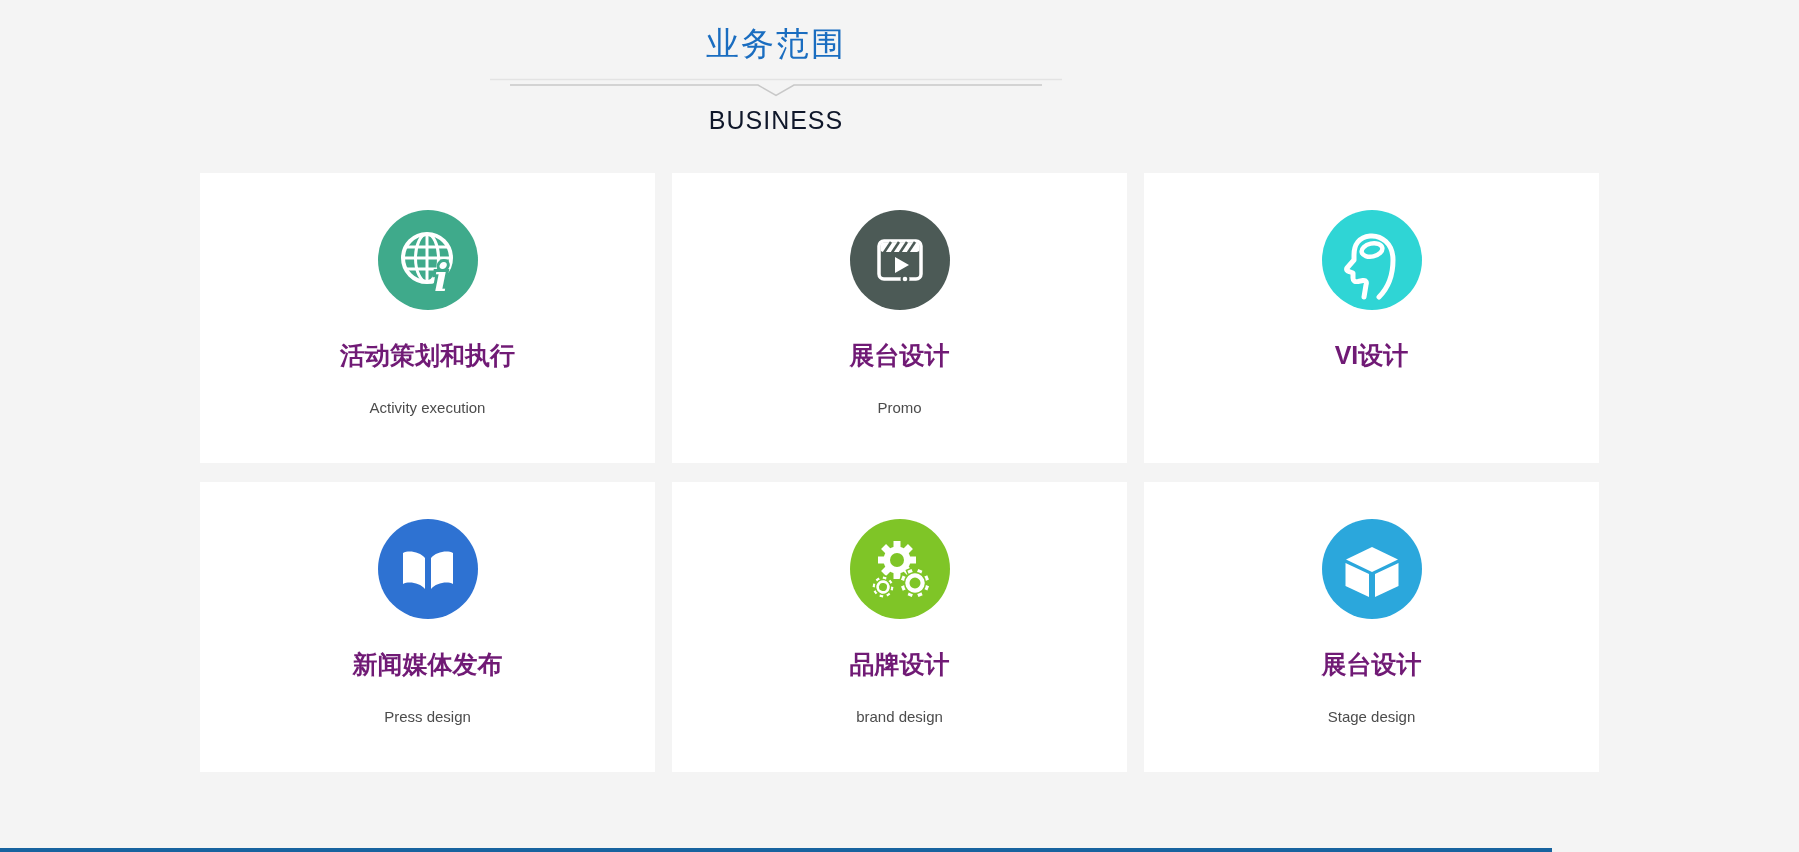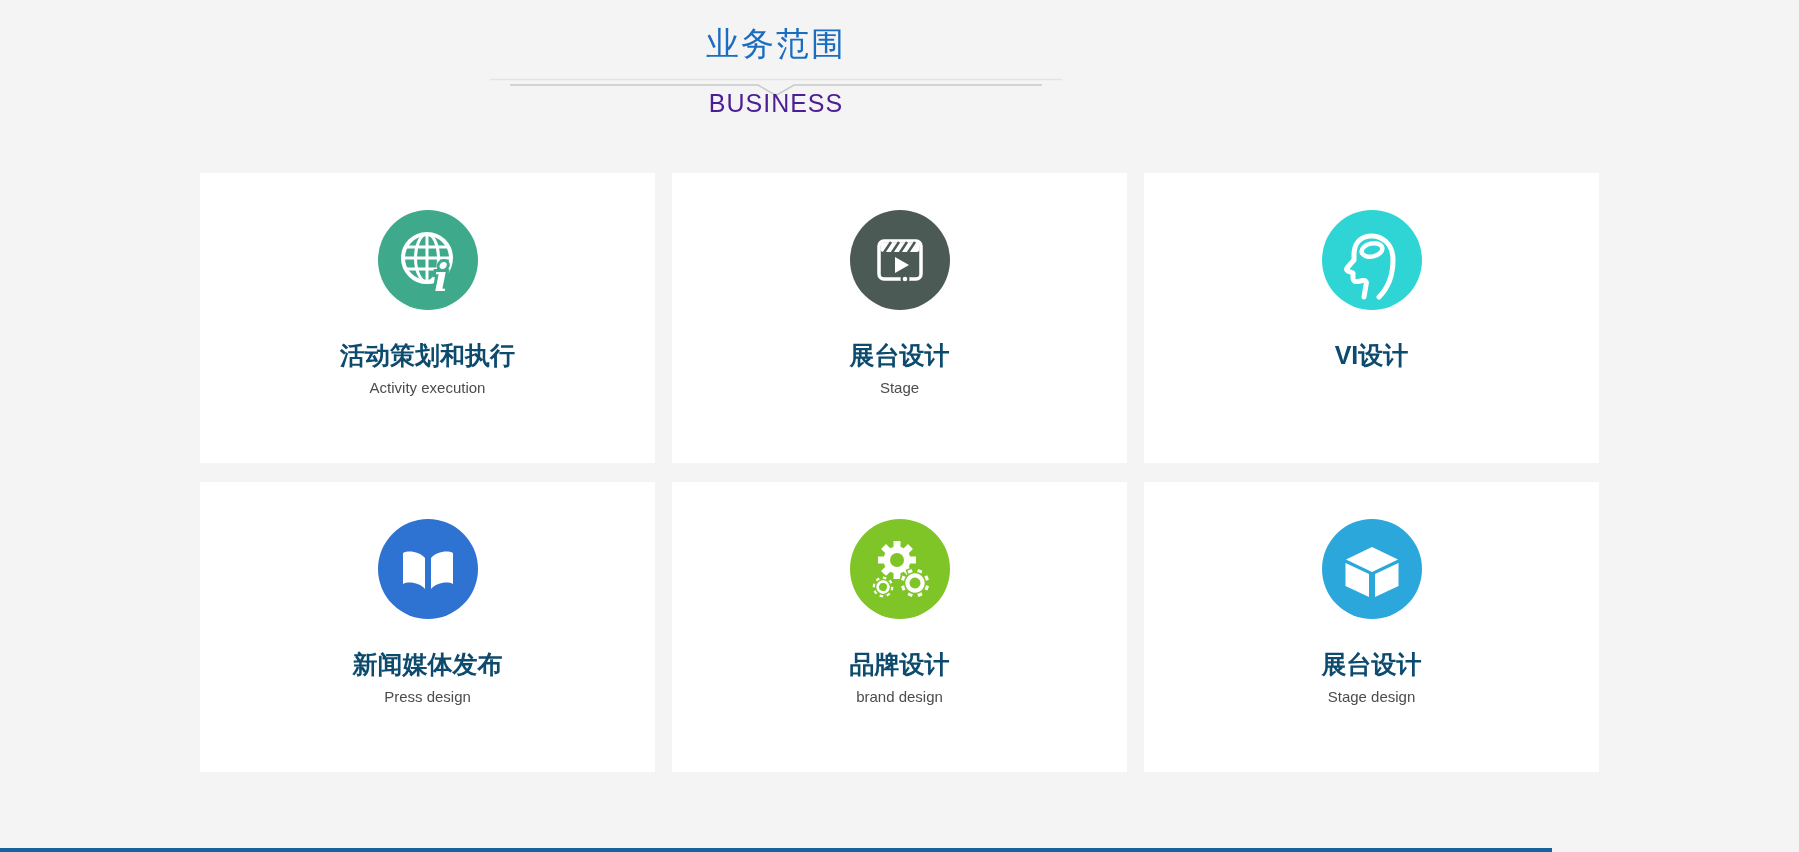--- a/index.html
+++ b/index.html
@@ -17,49 +17,49 @@
     position:absolute; top:22px; left:0; right:0;
     text-align:center;
     font-size:33px; letter-spacing:2px;
     color:#1a6dc0; font-weight:400;
   }
   .divider-wrap {
     position:absolute; top:74px; left:0; right:0;
     text-align:center; line-height:0;
   }
   .sec-sub {
-    position:absolute; top:89px; left:0; right:0;
+    position:absolute; top:106px; left:0; right:0;
     text-align:center;
     font-size:25px; letter-spacing:1px;
-    color:#4c1d95; font-weight:400;
+    color:#0f172a; font-weight:400;
   }
 
   
   .grid {
     position:absolute; left:200px; top:173px;
     display:grid;
     grid-template-columns:455px 455px 455px;
     grid-template-rows:290px 290px;
     column-gap:17px; row-gap:19px;
   }
   .card {
     background:#ffffff;
     text-align:center;
     padding-top:37px;
     cursor:pointer;
   }
   .icon-wrap { width:100px; height:100px; margin:0 auto; }
   .card-title {
     margin-top:33px;
     font-size:25px; font-weight:bold;
-    color:#0c4a6e;
+    color:#701a75;
     line-height:1;
   }
   .card-sub {
-    margin-top:12px;
+    margin-top:32px;
     font-size:15px;
     color:#4c4c4c;
     line-height:1;
   }
 
   .bottom-line {
     position:absolute; left:0; bottom:0;
     width:100%; height:4px;
     background:#17639f;
   }
@@ -112,21 +112,21 @@
             <line x1="42" y1="42.5" x2="49" y2="32"></line>
             <line x1="50" y1="42.5" x2="57" y2="32"></line>
             <line x1="58" y1="42.5" x2="65" y2="32"></line>
           </g>
           <path d="M45,47 L45,63 L59,55 Z" fill="#ffffff"></path>
           <circle cx="55" cy="69" r="4.5" fill="#4c5a56"></circle>
           <circle cx="55" cy="69" r="2.3" fill="#ffffff"></circle>
         </svg>
       </div>
       <div class="card-title">展台设计</div>
-      <div class="card-sub">Stage</div>
+      <div class="card-sub">Promo</div>
     </div>
 
     <div class="card">
       <div class="icon-wrap">
         <svg width="100" height="100" viewBox="0 0 100 100">
           <circle cx="50" cy="50" r="50" fill="#2fd5d5"></circle>
           <path d="M57,87 C68,76 71,62 71,50 C71,33 59,25 48,26 C37,27 32,35 32,45 L32,50 L25,58 C24,59.5 25,61 27,61.5 L31,63 L31,68 C31,71 33,72 36,71.5 L41,70.5 C44,70 45,72 44,75 L42,87" fill="none" stroke="#ffffff" stroke-width="5" stroke-linecap="round" stroke-linejoin="round"></path>
           <ellipse cx="50" cy="40" rx="10.5" ry="6.5" fill="none" stroke="#ffffff" stroke-width="4.5" transform="rotate(-12 50 40)"></ellipse>
         </svg>
       </div>

